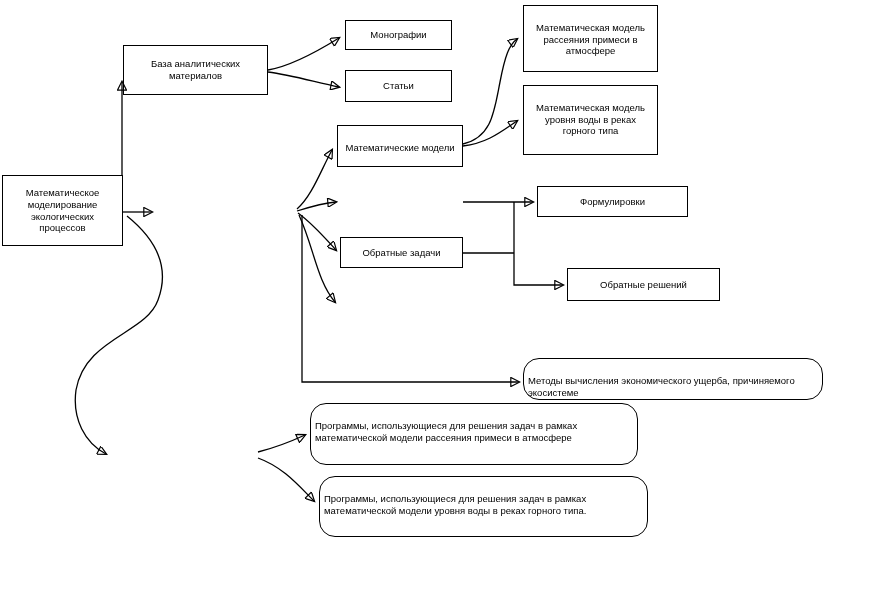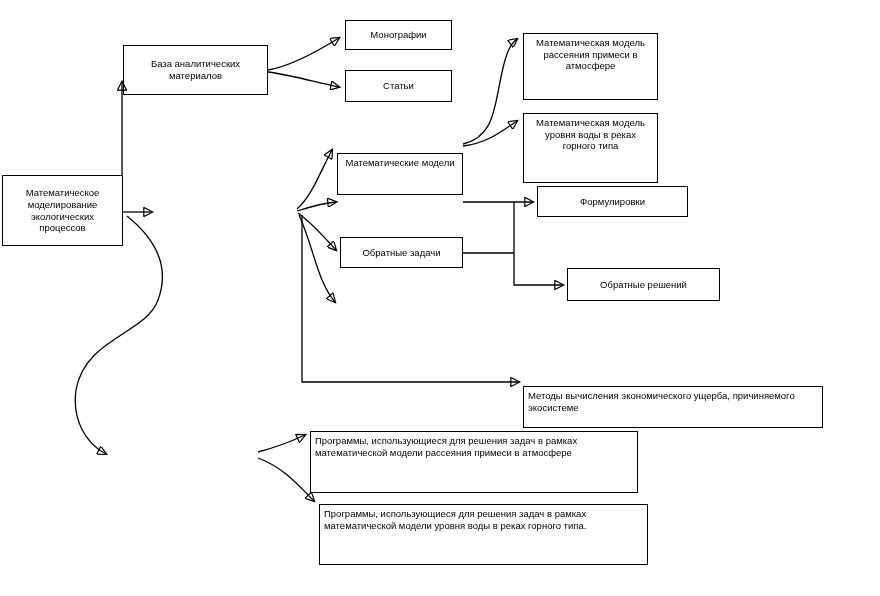--- a/index.html
+++ b/index.html
@@ -8,22 +8,22 @@
     font-family:"Liberation Sans", sans-serif; color:#000;
     overflow:hidden;
   }
   .node {
     position:absolute; box-sizing:border-box;
     background:#ffffff; border:1px solid #000000;
     font-size:9.5px; line-height:1.22; color:#000;
     display:flex; align-items:center; justify-content:center;
     text-align:center; padding:2px 4px;
   }
-  .node.top  { align-items:flex-start; padding-top:3px;margin-top:28px; }
-  .node.left { justify-content:flex-start; text-align:left; }
+  .node.top  { align-items:flex-start; padding-top:16px; }
+  .node.left { justify-content:flex-start; text-align:left;border-radius:16px; }
   svg.wires { position:absolute; left:0; top:0; width:880px; height:596px; pointer-events:none; }
   svg.wires path { fill:none; stroke:#000; stroke-width:1.3; }
 </style>
 </head>
 <body>
 
 <div class="canvas">
 
   <div class="node" style="left:2px;top:175px;width:121px;height:71px">Математическое моделирование экологических процессов</div>
 

